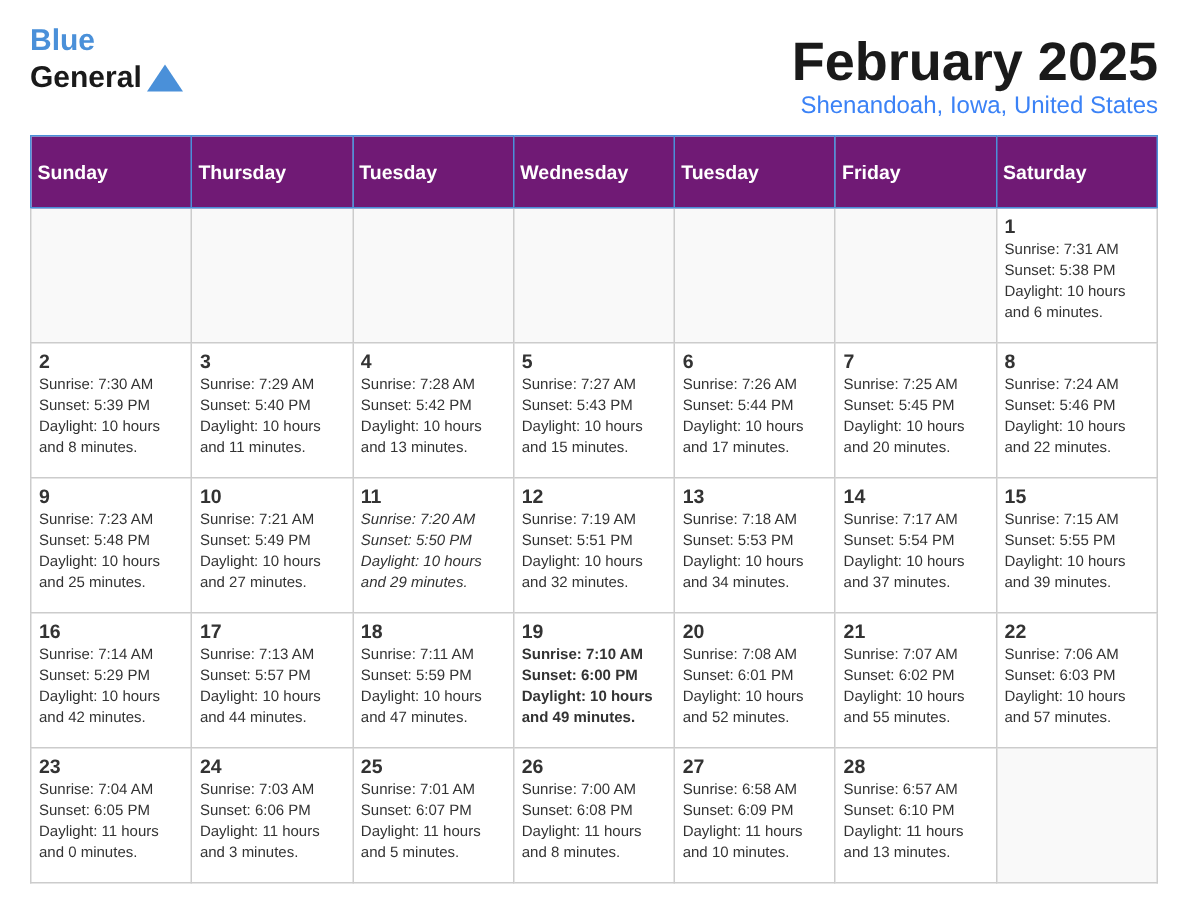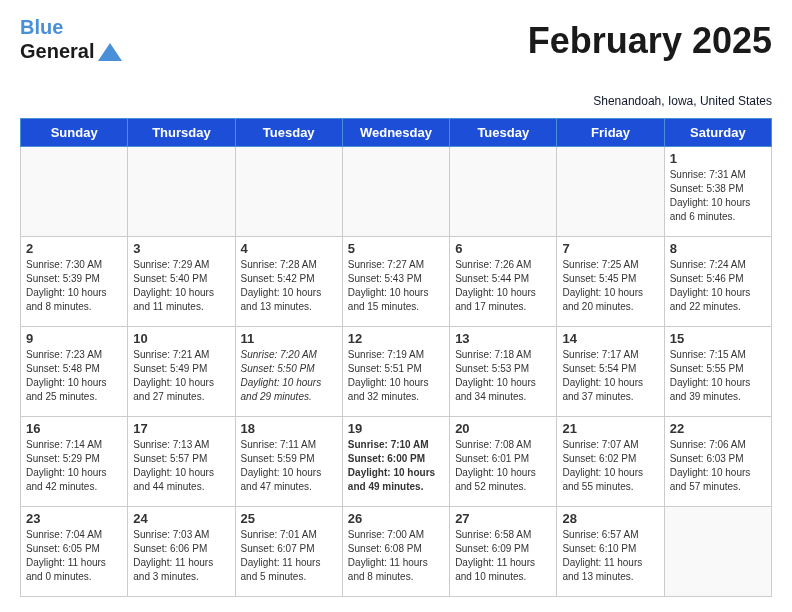--- a/index.html
+++ b/index.html
@@ -22,36 +22,35 @@
     }
     .title-block {
       text-align: right;
     }
     .month-title {
       font-size: 36px;
       font-weight: bold;
       color: #1a1a1a;
     }
     .location {
-      font-size: 12px;
-      color: #0f172a;
-      margin-top: 32px;
+      font-size: 16px;
+      color: #3b82f6;
     }
     table {
       width: 100%;
       border-collapse: collapse;
       table-layout: fixed;
     }
     th {
-      background-color: #1d4ed8;
+      background-color: #701a75;
       color: #fff;
       font-size: 13px;
       font-weight: bold;
-      padding: 6px 4px;
-      text-align: center;
+      padding: 16px 4px;
+      text-align: left;
       border: 1px solid #4a90d9;
     }
     td {
       vertical-align: top;
       border: 1px solid #ccc;
       padding: 4px 5px;
       font-size: 10px;
       color: #333;
       height: 90px;
       background: #fff;

